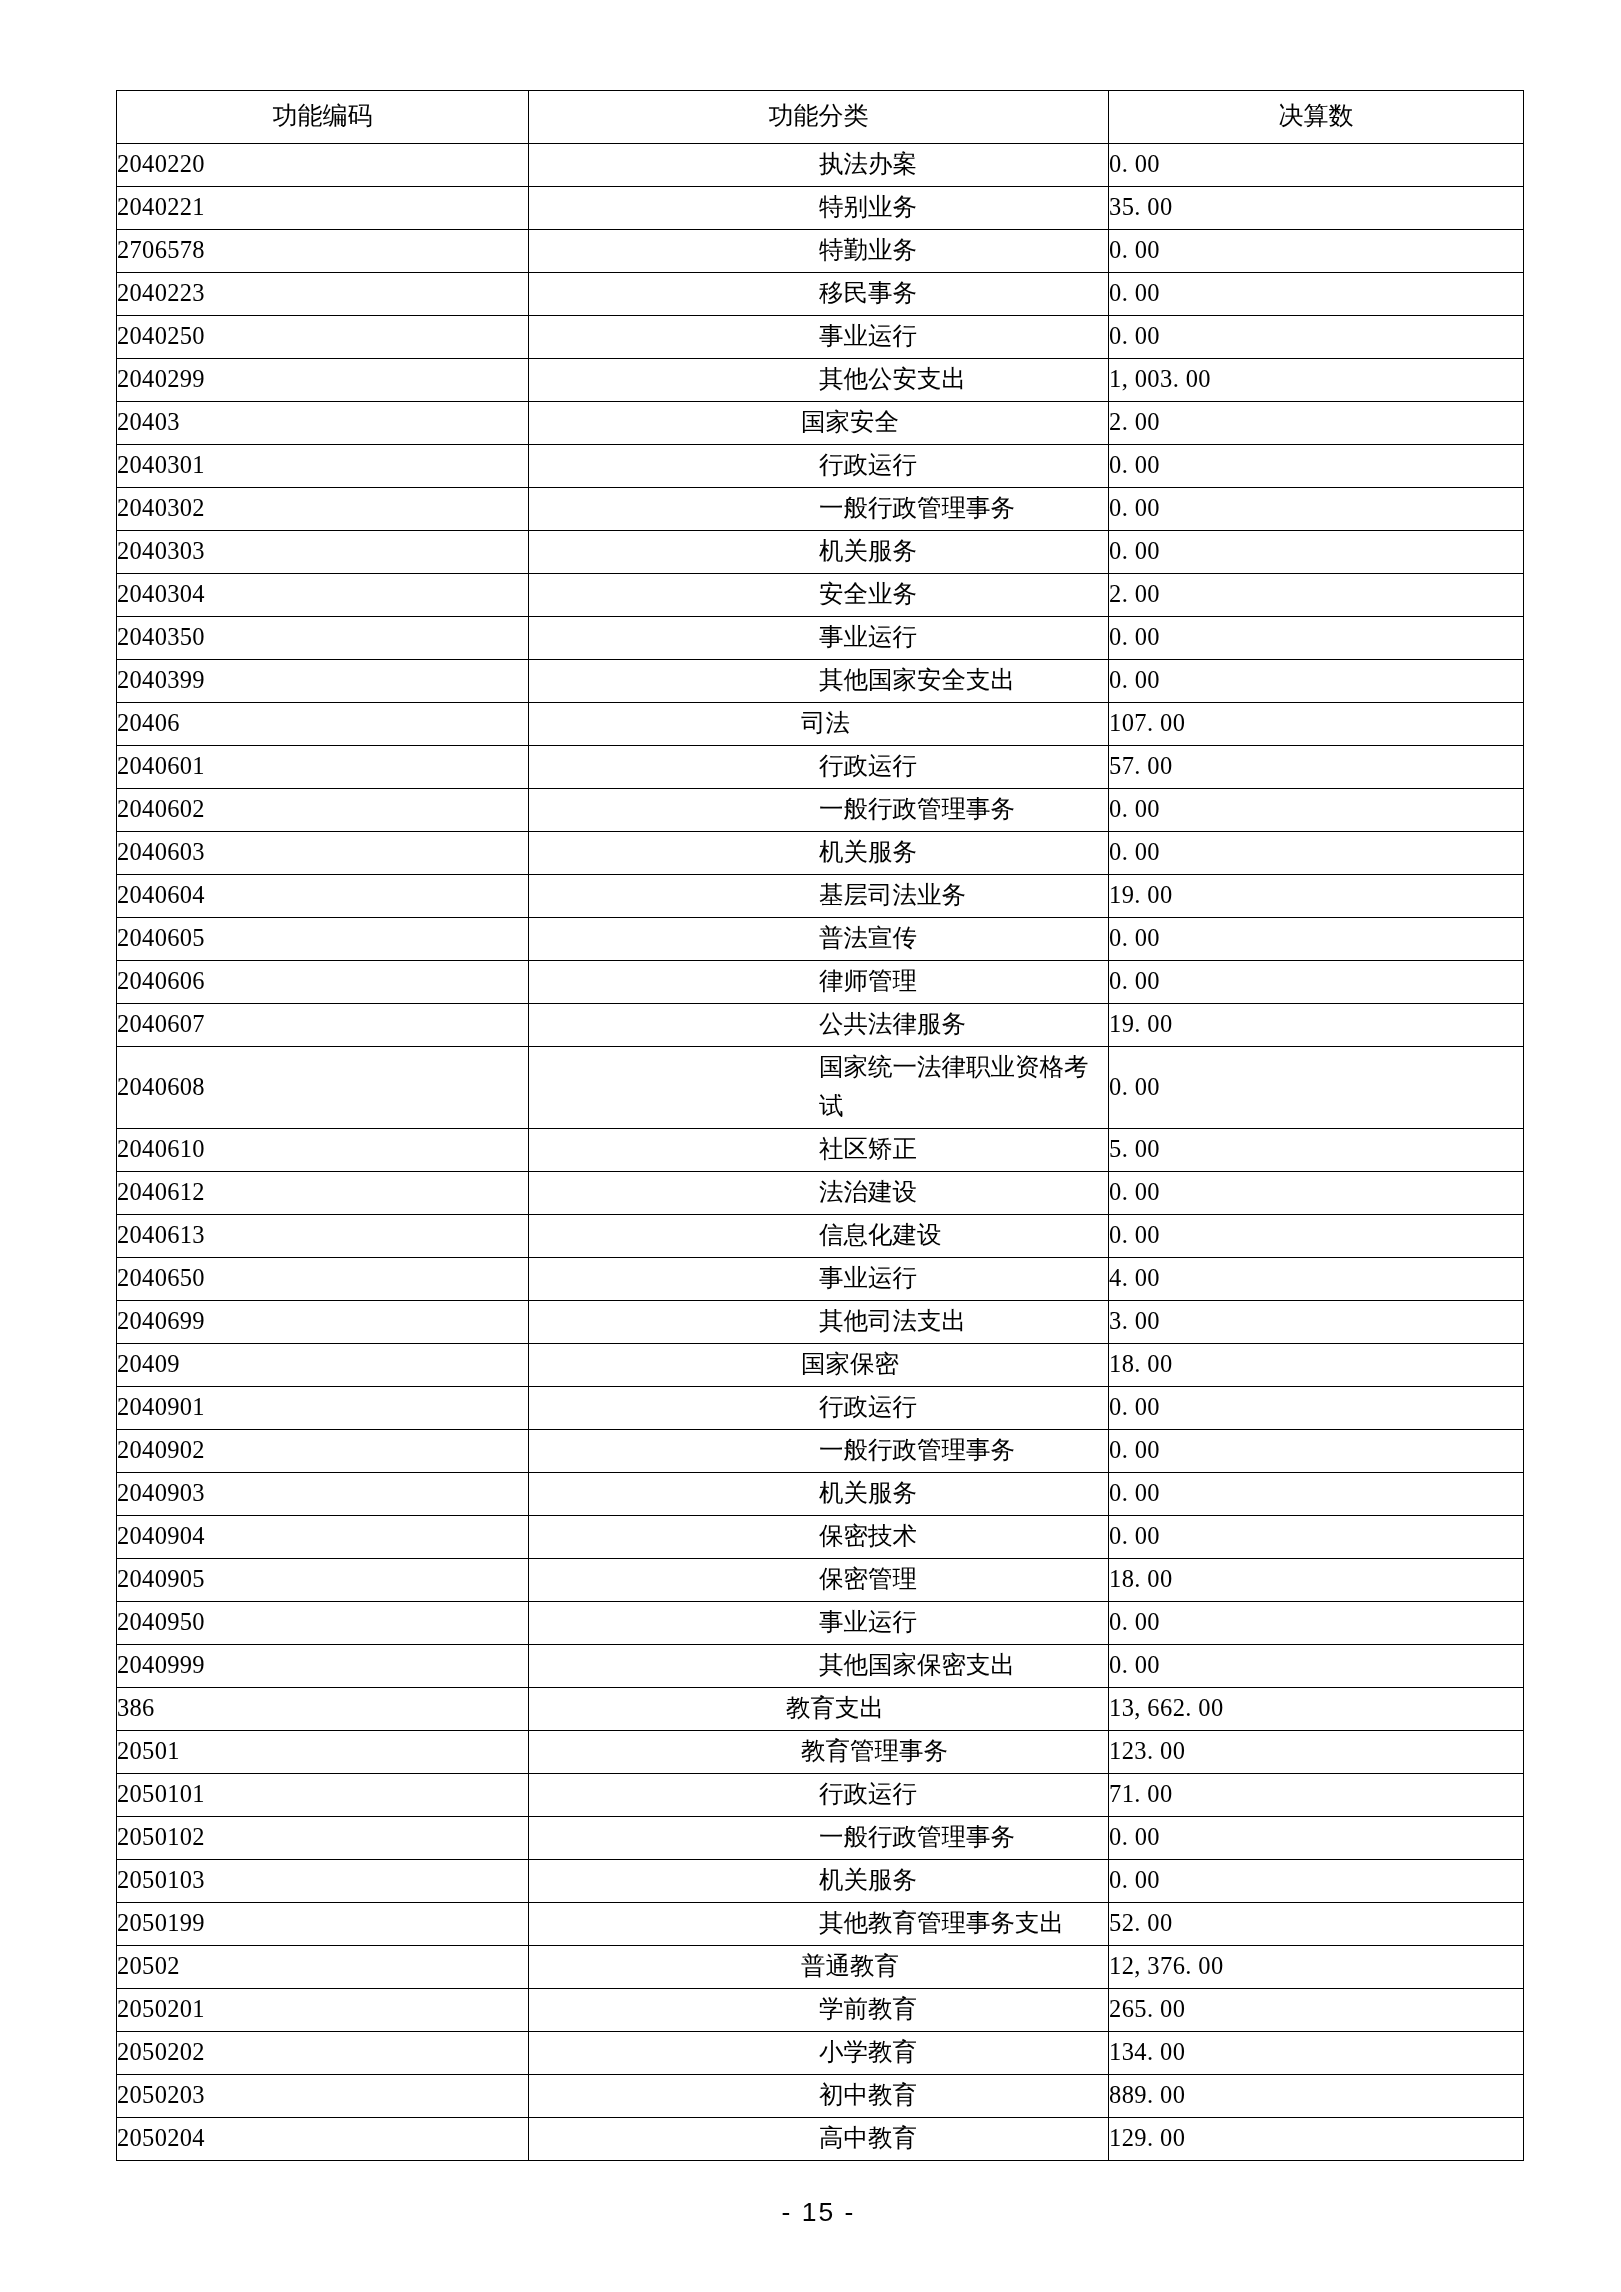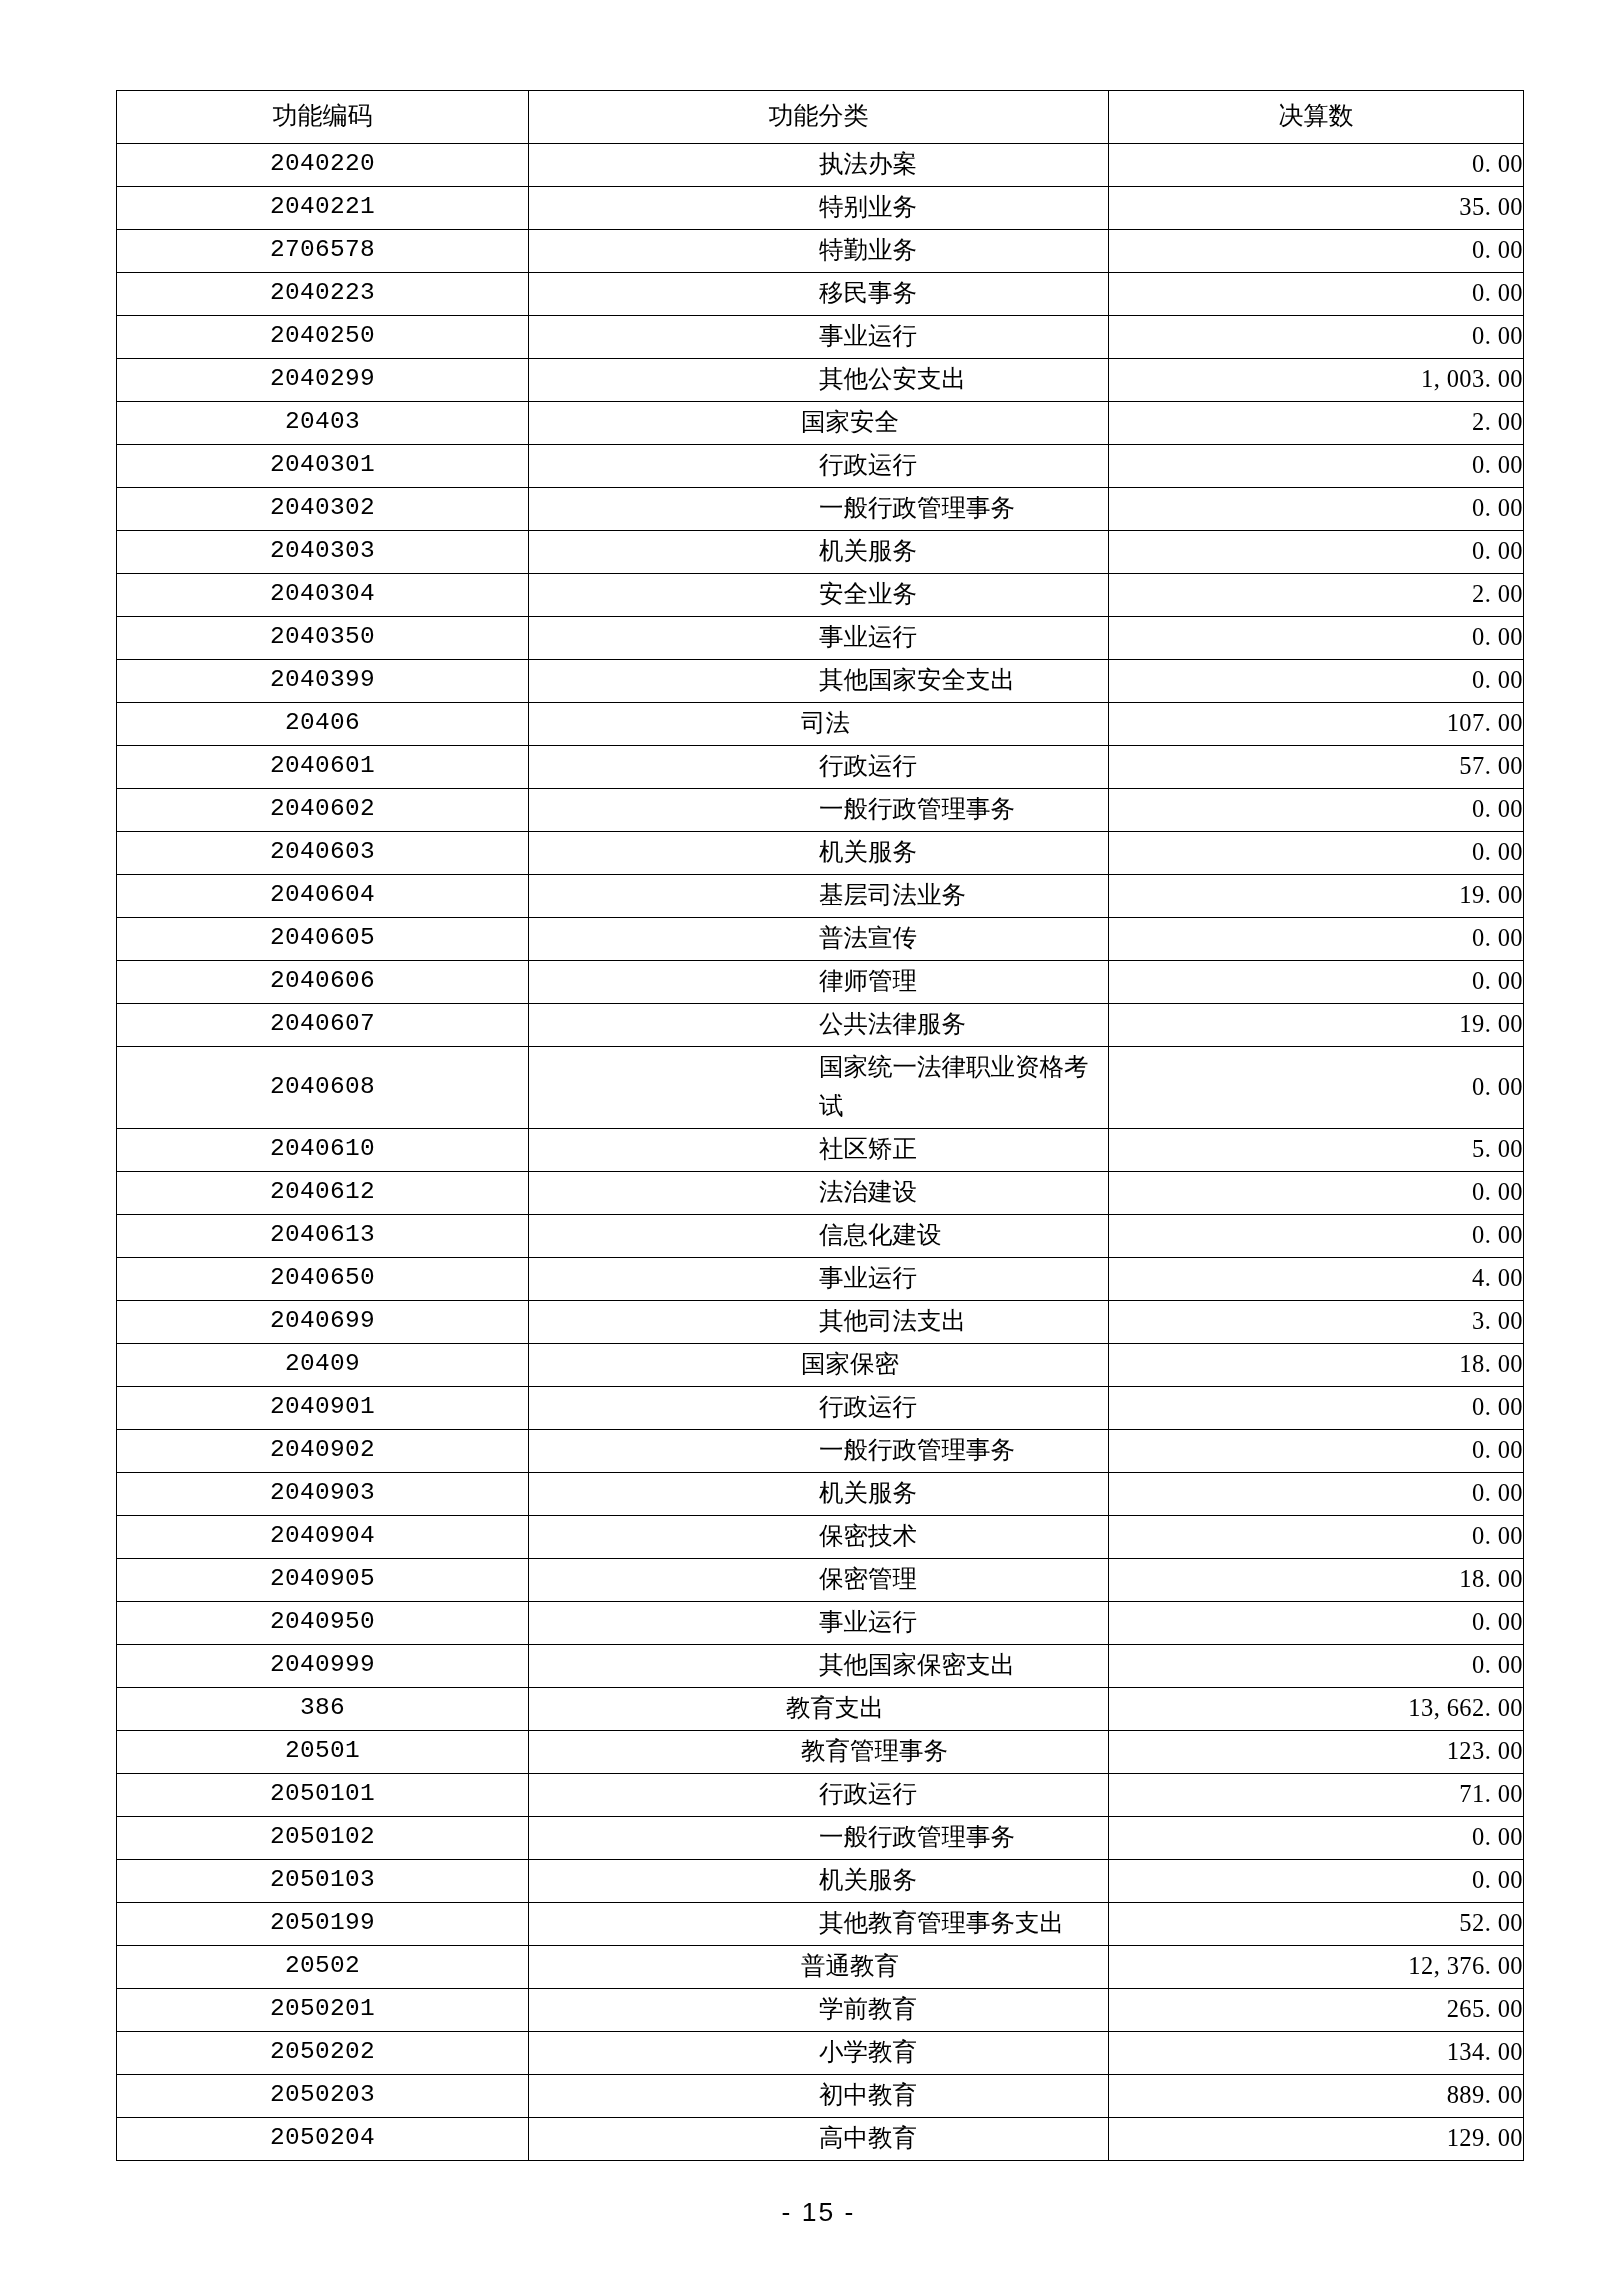--- a/index.html
+++ b/index.html
@@ -54,38 +54,38 @@
     box-sizing: border-box;
   }
 
   table.budget thead th {
     height: 53px;
     text-align: center;
     font-size: 25px;
   }
 
   td.code {
-    text-align: center;
+    text-align: left;
     padding-left: 13.7px;
-    font-family: Liberation Mono, monospace;
+    font-family: Liberation Serif, serif;
     letter-spacing: 0.3px;
   }
 
   td.name {
     text-align: left;
   }
 
   
   td.name .lbl { display: inline-block; }
   td.name.lv1 .lbl { padding-left: 257px; text-align: center; }
   td.name.lv2 .lbl { padding-left: 272px; }
   td.name.lv3 .lbl { padding-left: 290px; }
 
   td.amount {
-    text-align: right;
+    text-align: left;
     padding-right: 15.7px;
     letter-spacing: 0.4px;
   }
   td.amount .num { display: inline-block; }
 
   .footer {
     position: absolute;
     left: 0;
     top: 2197px;
     width: 1621px;

